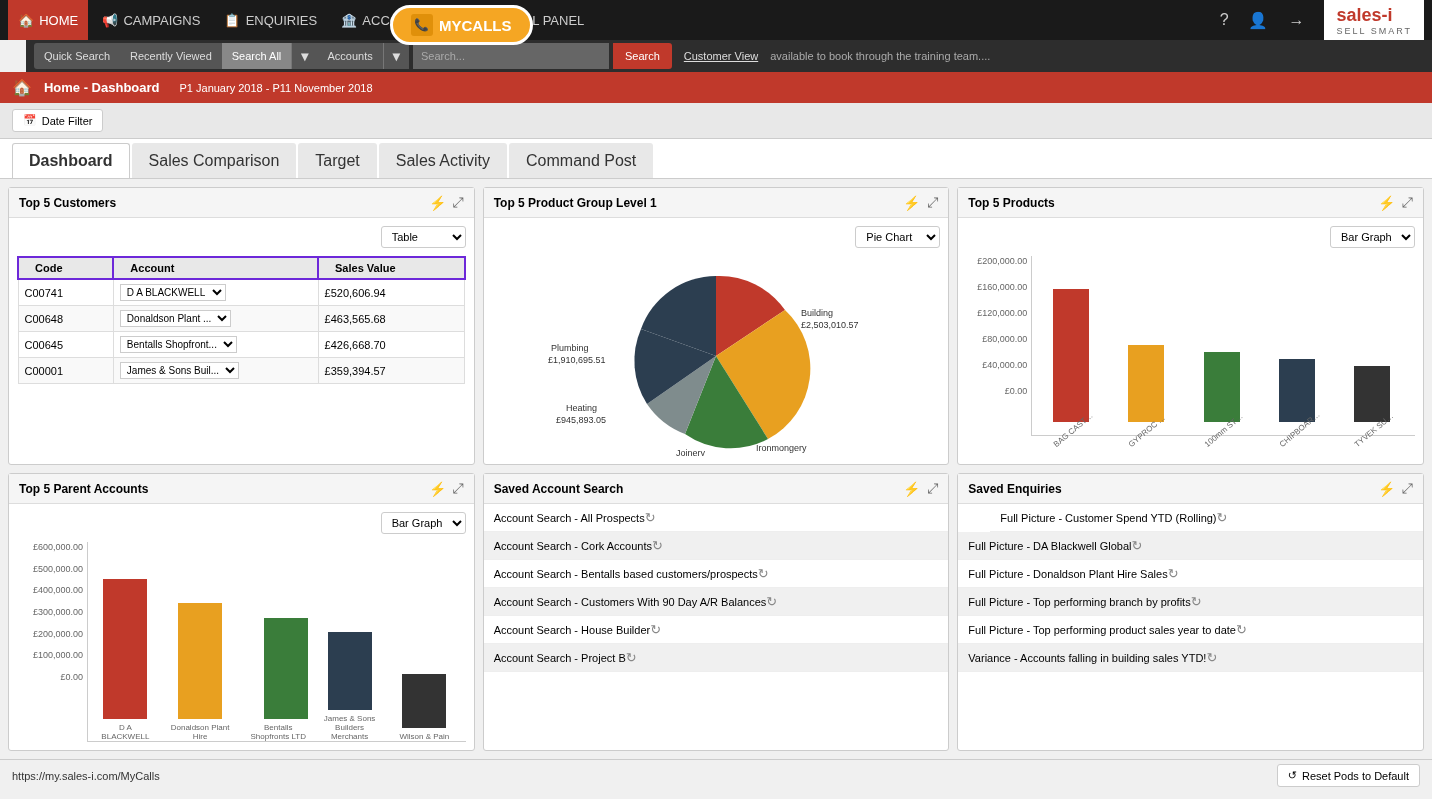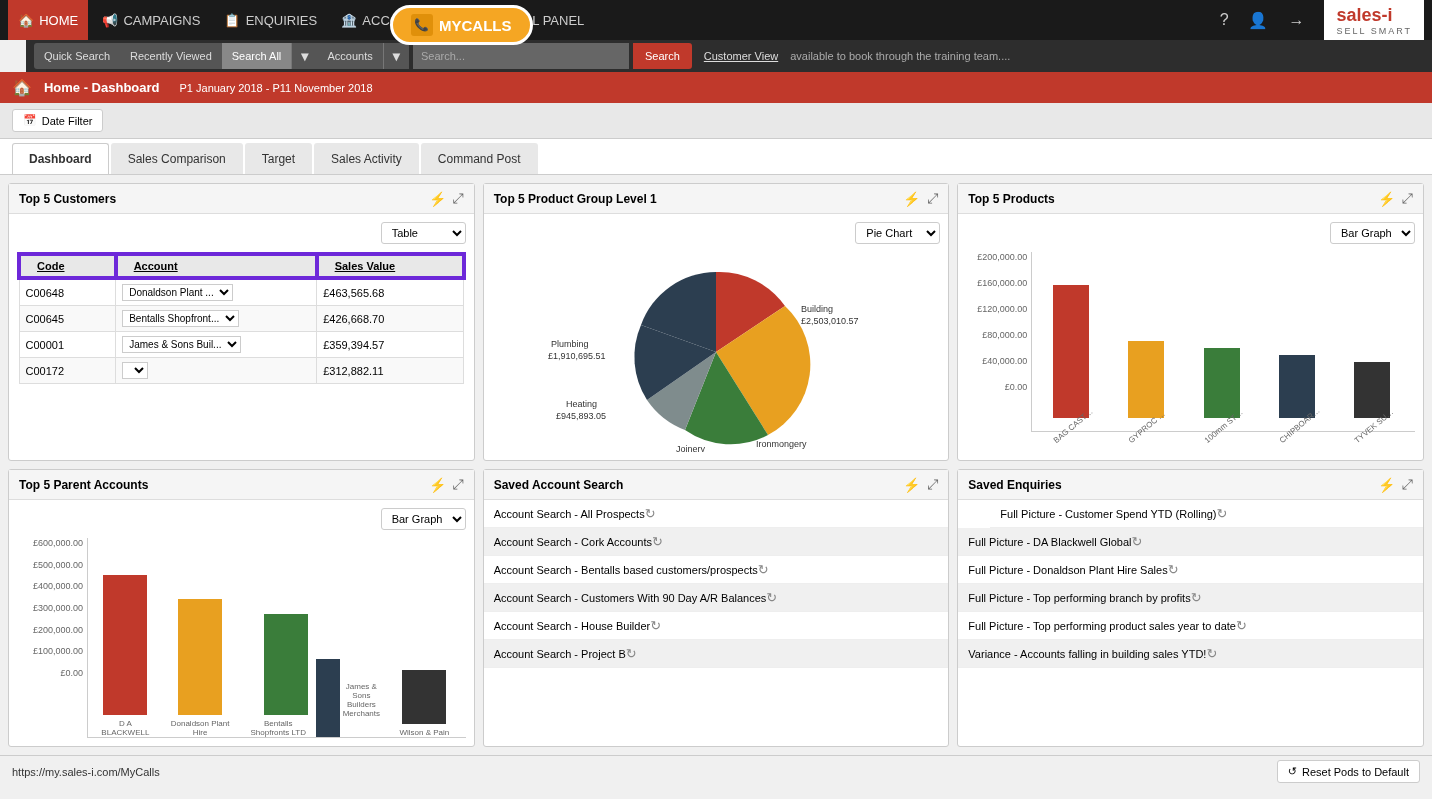--- a/index.html
+++ b/index.html
@@ -19,53 +19,53 @@
     .mycalls-badge { position: absolute; top: 5px; left: 390px; background: #f5a623; color: white; font-weight: bold; font-size: 15px; padding: 6px 18px; border-radius: 20px; border: 3px solid white; z-index: 100; display: flex; align-items: center; gap: 6px; cursor: pointer; }
     .mycalls-badge-icon { background: #e0900a; width: 22px; height: 22px; border-radius: 3px; display: flex; align-items: center; justify-content: center; font-size: 12px; }
 
     
     .search-bar { background: #2d2d2d; display: flex; align-items: center; height: 32px; padding: 0 8px; gap: 4px; position: relative; margin-left: 26px; }
     .search-btn-group { display: flex; align-items: center; }
     .search-tab { background: #555; color: #ddd; border: none; padding: 4px 10px; font-size: 11px; cursor: pointer; height: 26px; white-space: nowrap; }
     .search-tab:first-child { border-radius: 3px 0 0 3px; }
     .search-tab.active { background: #888; color: white; }
     .search-tab-dropdown { background: #555; color: #ddd; border: none; border-left: 1px solid #777; padding: 4px 6px; cursor: pointer; height: 26px; }
-    .search-input { background: #666; border: none; color: white; padding: 4px 8px; height: 26px; width: 216px; font-size: 11px; }
+    .search-input { background: #666; border: none; color: white; padding: 4px 8px; height: 26px; width: 196px; font-size: 11px; }
     .search-input::placeholder { color: #aaa; }
     .search-go { background: #c0392b; color: white; border: none; padding: 4px 12px; height: 26px; cursor: pointer; font-size: 11px; border-radius: 0 3px 3px 0; }
     .customer-view { color: #ddd; font-size: 11px; padding: 0 8px; cursor: pointer; text-decoration: underline; }
     .training-text { color: #aaa; font-size: 11px; }
 
     
     .breadcrumb-bar { background: #c0392b; color: white; padding: 6px 12px; display: flex; align-items: center; gap: 12px; font-size: 13px; font-weight: bold; }
     .breadcrumb-icon { font-size: 16px; }
     .date-range { font-size: 11px; font-weight: normal; margin-left: 8px; }
 
     
     .date-filter-bar { background: #e8e8e8; padding: 6px 12px; border-bottom: 1px solid #ccc; }
     .date-filter-btn { background: white; border: 1px solid #ccc; padding: 4px 10px; font-size: 11px; cursor: pointer; border-radius: 3px; display: inline-flex; align-items: center; gap: 5px; }
 
     
     .tabs-bar { background: white; border-bottom: 1px solid #ccc; padding: 0 12px; display: flex; gap: 0; }
-    .tab { padding: 8px 16px; font-size: 12px; cursor: pointer; border: 1px solid transparent; border-bottom: none; margin-top: 4px; background: #e8e8e8; margin-right: 2px; border-radius: 3px 3px 0 0; color: #333; }
+    .tab { padding: 8px 16px; font-size: 16px; cursor: pointer; border: 1px solid transparent; border-bottom: none; margin-top: 4px; background: #e8e8e8; margin-right: 2px; border-radius: 3px 3px 0 0; color: #333; }
     .tab.active { background: white; border-color: #ccc; border-bottom-color: white; color: #333; font-weight: bold; }
 
     
     .main-content { padding: 8px; display: grid; grid-template-columns: 1fr 1fr 1fr; grid-template-rows: auto auto; gap: 8px; }
 
     
     .pod { background: white; border: 1px solid #ccc; border-radius: 3px; }
     .pod-header { background: #f5f5f5; border-bottom: 1px solid #ddd; padding: 6px 10px; display: flex; justify-content: space-between; align-items: center; font-weight: bold; font-size: 12px; }
     .pod-header-icons { display: flex; gap: 6px; }
     .pod-icon-btn { background: none; border: none; cursor: pointer; color: #666; font-size: 14px; }
     .pod-body { padding: 8px; }
 
     
     .pod-table { width: 100%; border-collapse: collapse; font-size: 11px; }
-    .pod-table th { background: #e8e8e8; padding: 4px 16px; text-align: left; border: 4px solid #6d28d9; font-size: 11px; text-decoration: underline; }
+    .pod-table th { background: #e8e8e8; padding: 4px 16px; text-align: left; border: 2px solid #6d28d9; font-size: 11px; }
     .pod-table td { padding: 4px 6px; border: 1px solid #ddd; }
     .pod-table tr:nth-child(even) { background: #f9f9f9; }
     .dropdown-select { font-size: 10px; padding: 1px 2px; border: 1px solid #ccc; background: white; max-width: 120px; }
 
     
     .chart-select-wrap { display: flex; justify-content: flex-end; margin-bottom: 8px; }
     .chart-select { border: 1px solid #ccc; padding: 3px 6px; font-size: 11px; background: white; cursor: pointer; border-radius: 3px; }
 
     
     .pie-container { display: flex; align-items: center; justify-content: center; position: relative; height: 200px; }
@@ -190,20 +190,29 @@
         <table class="pod-table">
           <thead>
             <tr>
               <th>Code</th>
               <th>Account</th>
               <th>Sales Value</th>
             </tr>
           </thead>
           <tbody id="customers-tbody">
               <tr>
+      <td>C00741</td>
+      <td>
+        <select class="dropdown-select">
+          <option>D A BLACKWELL</option>
+        </select>
+      </td>
+      <td>£520,606.94</td>
+    </tr>
+              <tr>
       <td>C00648</td>
       <td>
         <select class="dropdown-select">
           <option>Donaldson Plant ...</option>
         </select>
       </td>
       <td>£463,565.68</td>
     </tr>
               <tr>
       <td>C00645</td>
@@ -215,29 +224,20 @@
       <td>£426,668.70</td>
     </tr>
               <tr>
       <td>C00001</td>
       <td>
         <select class="dropdown-select">
           <option>James &amp; Sons Buil...</option>
         </select>
       </td>
       <td>£359,394.57</td>
-    </tr>
-              <tr>
-      <td>C00172</td>
-      <td>
-        <select class="dropdown-select">
-          <option></option>
-        </select>
-      </td>
-      <td>£312,882.11</td>
     </tr>
             </tbody>
         </table>
       </div>
     </div>
   </div>
 
   <div class="pod">
     <div class="pod-header">
       <span>Top 5 Product Group Level 1</span>
@@ -367,21 +367,21 @@
       <div style="font-size:8px;color:#666;margin-top:4px;text-align:center;word-break:break-word;max-width:60px;" title="D A BLACKWELL">D A BLACKWELL</div>
     </div>
             <div style="display: flex; flex-direction: column; align-items: center; justify-content: flex-end; flex: 1 1 0%;">
       <div style="width:100%;max-width:44px;height:116px;background:#e8a020;"></div>
       <div style="font-size:8px;color:#666;margin-top:4px;text-align:center;word-break:break-word;max-width:60px;" title="Donaldson Plant Hire">Donaldson Plant Hire</div>
     </div>
             <div style="display: flex; flex-direction: column; align-items: flex-end; justify-content: flex-end; flex: 1 1 0%;">
       <div style="width:100%;max-width:44px;height:101px;background:#3a7d3a;"></div>
       <div style="font-size:8px;color:#666;margin-top:4px;text-align:center;word-break:break-word;max-width:60px;" title="Bentalls Shopfronts LTD">Bentalls Shopfronts LTD</div>
     </div>
-            <div style="display: flex; align-items: center; justify-content: flex-end; flex: 1 1 0%;">
+            <div style="display: flex; flex-direction: column; align-items: center; justify-content: flex-end; flex: 1 1 0%;">
       <div style="width:100%;max-width:44px;height:78px;background:#2c3e50;"></div>
       <div style="font-size:8px;color:#666;margin-top:4px;text-align:center;word-break:break-word;max-width:60px;" title="James &amp; Sons Builders Merchants">James &amp; Sons Builders Merchants</div>
     </div>
             <div style="display: flex; flex-direction: column; align-items: center; justify-content: flex-end; flex: 1 1 0%;">
       <div style="width:100%;max-width:44px;height:54px;background:#333;"></div>
       <div style="font-size:8px;color:#666;margin-top:4px;text-align:center;word-break:break-word;max-width:60px;" title="Wilson &amp; Pain">Wilson &amp; Pain</div>
     </div>
           </div>
       </div>
     </div>

